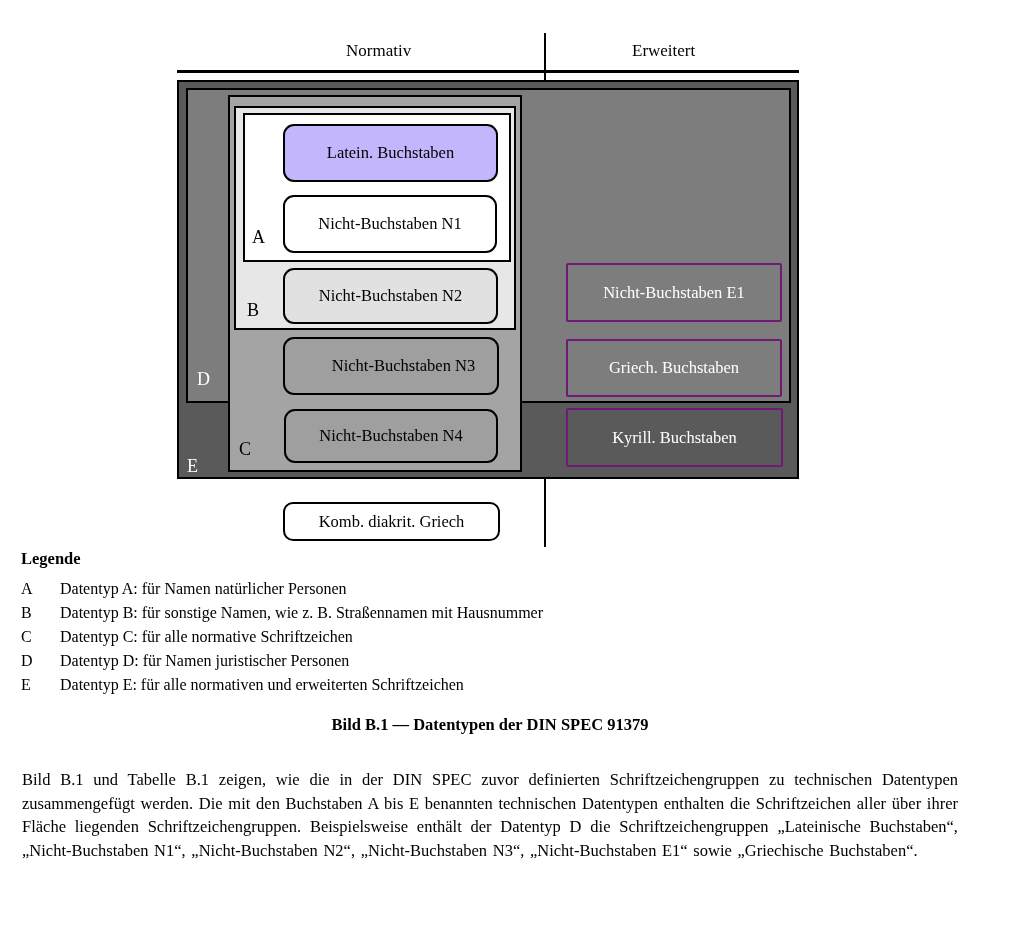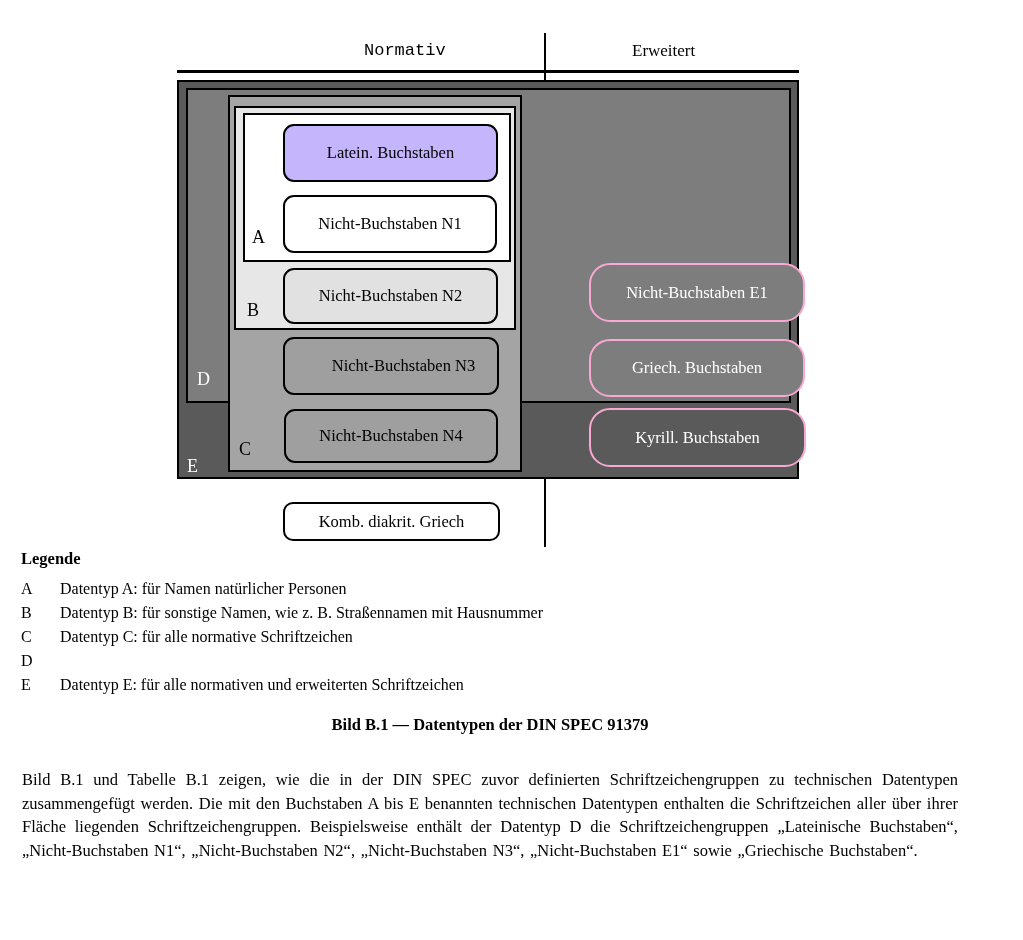--- a/index.html
+++ b/index.html
@@ -4,40 +4,40 @@
 <style>
   html,body{margin:0;padding:0;background:#fff;}
   .page{
     position:relative;width:1023px;height:940px;background:#ffffff;
     font-family:"Liberation Serif","DejaVu Serif",serif;color:#111;
     overflow:hidden;
   }
 
   
   .hdr{position:absolute;top:41px;font-size:17px;line-height:20px;color:#000;}
-  .hdr-left{left:364px;font-family:Liberation Mono, monospace;}
+  .hdr-left{left:346px;}
   .hdr-right{left:632px;}
   .hrule{position:absolute;left:177px;top:70px;width:622px;height:3px;background:#000;}
   .vline{position:absolute;left:544px;top:33px;width:2px;height:514px;background:#000;}
 
   
   .box{position:absolute;box-sizing:border-box;border:2px solid #000;}
   .box-e{left:177px;top:80px;width:622px;height:399px;}
   .box-d{left:186px;top:88px;width:605px;height:315px;}
   .box-c{left:228px;top:95px;width:294px;height:377px;}
   .box-b{left:234px;top:106px;width:282px;height:224px;}
   .box-a{left:243px;top:113px;width:268px;height:149px;}
 
   
   .group{
     position:absolute;box-sizing:border-box;border:2px solid #000;border-radius:11px;
     display:flex;align-items:center;justify-content:center;
     font-size:16.5px;color:#000;text-align:center;
   }
-  .group-r{border:2px solid #f9a8d4;border-radius:21px;color:#fff;margin-left:23px;}
+  .group-r{border:2px solid #701a75;border-radius:2px;color:#fff;}
   .g-latein{left:283px;top:124px;width:215px;height:58px;}
   .g-n1{left:283px;top:195px;width:214px;height:58px;}
   .g-n2{left:283px;top:268px;width:215px;height:56px;}
   .g-n3{left:283px;top:337px;width:216px;height:58px;padding-left:25px;}
   .g-n4{left:284px;top:409px;width:214px;height:54px;}
   .g-e1{left:566px;top:263px;width:216px;height:59px;}
   .g-griech{left:566px;top:339px;width:216px;height:58px;}
   .g-kyrill{left:566px;top:408px;width:217px;height:59px;}
   .g-komb{left:283px;top:502px;width:217px;height:39px;border-radius:10px;}
 
@@ -107,20 +107,21 @@
     <div class="legend-row">
       <span class="k">B</span>
       <span class="t">Datentyp B: für sonstige Namen, wie z. B. Straßennamen mit Hausnummer</span>
     </div>
     <div class="legend-row">
       <span class="k">C</span>
       <span class="t">Datentyp C: für alle normative Schriftzeichen</span>
     </div>
     <div class="legend-row">
       <span class="k">D</span>
+      <span class="t">Datentyp D: für Namen juristischer Personen</span>
     </div>
     <div class="legend-row">
       <span class="k">E</span>
       <span class="t">Datentyp E: für alle normativen und erweiterten Schriftzeichen</span>
     </div>
   </div>
 
   <div class="caption">Bild B.1 — Datentypen der DIN SPEC 91379</div>
 
   <div class="body-par">Bild B.1 und Tabelle B.1 zeigen, wie die in der DIN SPEC zuvor definierten Schriftzeichengruppen zu technischen Datentypen zusammengefügt werden. Die mit den Buchstaben A bis E benannten technischen Datentypen enthalten die Schriftzeichen aller über ihrer Fläche liegenden Schriftzeichengruppen. Beispielsweise enthält der Datentyp D die Schriftzeichengruppen „Lateinische Buchstaben“, „Nicht-Buchstaben N1“, „Nicht-Buchstaben N2“, „Nicht-Buchstaben N3“, „Nicht-Buchstaben E1“ sowie „Griechische Buchstaben“.</div>

